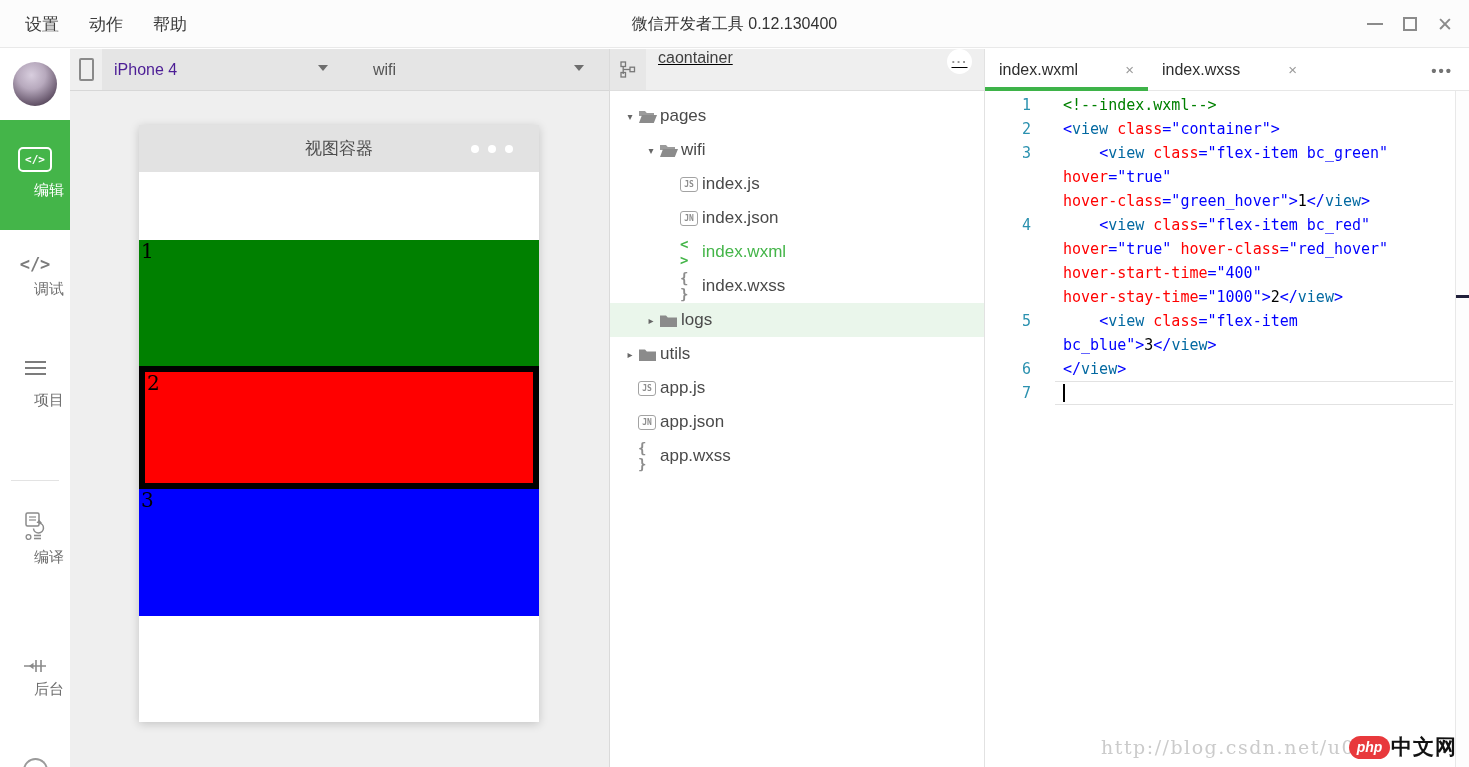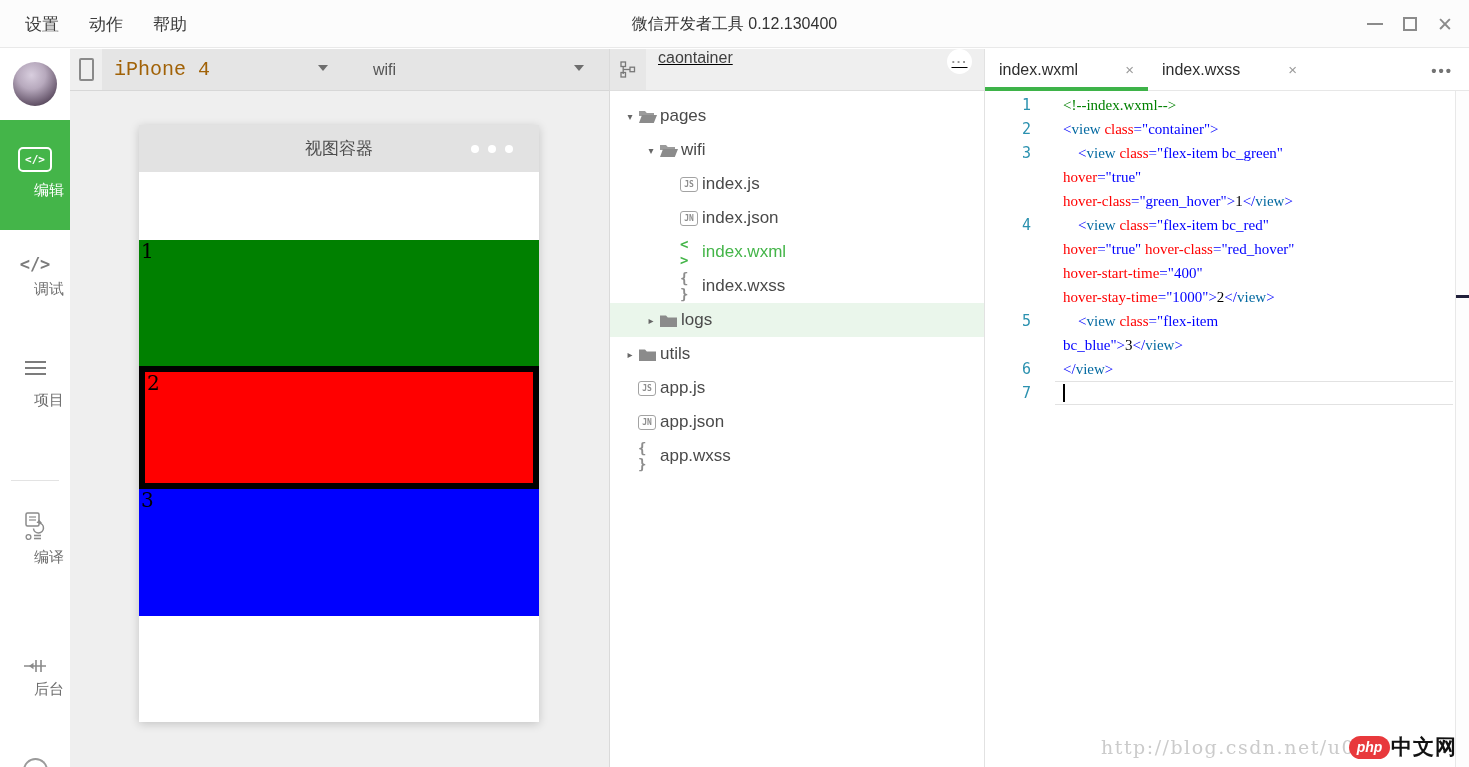--- a/index.html
+++ b/index.html
@@ -35,21 +35,21 @@
   .sb-bars i { display:block; width:21px; height:2.5px; background:#7c7c7c; margin:3.5px 0; }
   .sb-divider { position:absolute; top:431px; left:11px; right:11px; height:1px; background:#e3e3e3; }
   .sb-item svg { display:block; margin:0 auto 5px; }
   .sb-arc { position:absolute; top:709px; left:23px; width:25px; height:13px; border:2px solid #9a9a9a; border-bottom:none; border-radius:13px 13px 0 0; }
 
   
   .sim-panel { width:540px; flex:none; background:#efefef; position:relative; border-right:1px solid #dadada; }
   .device-bar { position:absolute; top:0; left:0; right:0; height:42px; background:#e5e5e5; border-bottom:1px solid #d7d7d7; }
   .dev-icon-cell { position:absolute; left:0; top:0; width:32px; height:41px; background:#efefef; display:flex; align-items:center; justify-content:center; }
   .phone-glyph { width:15px; height:23px; border:2px solid #8a8a8a; border-radius:2px; }
-  .dev-name { position:absolute; left:44px; top:0; height:41px; display:flex; align-items:center; font-size:20px; color:#a16207;font-family:Liberation Mono, monospace; }
+  .dev-name { position:absolute; left:44px; top:0; height:41px; display:flex; align-items:center; font-size:16px; color:#4c1d95; }
   .dev-arrow1 { position:absolute; left:248px; top:16px; }
   .net-name { position:absolute; left:303px; top:0; height:41px; display:flex; align-items:center; font-size:16px; color:#555; }
   .dev-arrow2 { position:absolute; left:504px; top:16px; }
   .drop-arrow { width:0; height:0; border-left:5px solid transparent; border-right:5px solid transparent; border-top:6px solid #6e6e6e; }
 
   .phone { position:absolute; left:69px; top:76px; width:400px; height:597px; background:#fff; box-shadow:0 2px 9px rgba(0,0,0,.18); }
   .phone-header { height:47px; background:#e2e2e2; position:relative; }
   .phone-title { position:absolute; left:0; right:0; top:0; height:47px; display:flex; align-items:center; justify-content:center; font-size:17px; color:#4d4d4d; }
   .phone-dots { position:absolute; right:26px; top:20px; display:flex; gap:9px; }
   .phone-dots i { width:8px; height:8px; border-radius:50%; background:#fff; }
@@ -82,21 +82,21 @@
   .tab-bar { position:absolute; top:0; left:0; right:0; height:42px; background:#fff; border-bottom:1px solid #e7e7e7; display:flex; }
   .tab { width:163px; display:flex; align-items:center; padding:0 14px; font-size:16px; color:#2e2e2e; position:relative; }
   .tab.active::after { content:""; position:absolute; left:0; right:0; bottom:-1px; height:4px; background:#3eb349; }
   .tab-label { flex:1; }
   .tab-close { color:#9b9b9b; font-size:15px; margin-left:6px; }
   .tab-more { position:absolute; right:16px; top:0; height:42px; display:flex; align-items:center; color:#737373; font-size:15px; letter-spacing:2px; font-weight:bold; }
 
   .code-area { position:absolute; top:42px; left:0; right:14px; bottom:0; font-family:"DejaVu Sans Mono","Liberation Mono",monospace; font-size:15px; padding-top:2px; }
   .code-row { display:flex; height:24px; line-height:24px; position:relative; white-space:pre; }
   .ln { width:46px; flex:none; text-align:right; color:#2b91af; }
-  .code-text { margin-left:32px;font-family:Liberation Serif, serif; }
+  .code-text { margin-left:32px; }
   .tok-c { color:#008000; }
   .tok-t { color:#0369a1; }
   .tok-a { color:#ff0000; }
   .tok-v { color:#0000ff; }
   .tok-x { color:#000; }
   .cur-box { position:absolute; left:70px; right:2px; top:0; bottom:0; border-top:1px solid #e2e2e2; border-bottom:1px solid #e2e2e2; }
   .cursor { position:absolute; left:78px; top:3px; width:2px; height:18px; background:#000; }
   .edit-scrollbar { position:absolute; top:42px; right:0; bottom:0; width:14px; background:#fdfdfd; border-left:1px solid #e8e8e8; }
   .scroll-mark { position:absolute; top:204px; left:0; right:0; height:3px; background:#20203a; }
 

